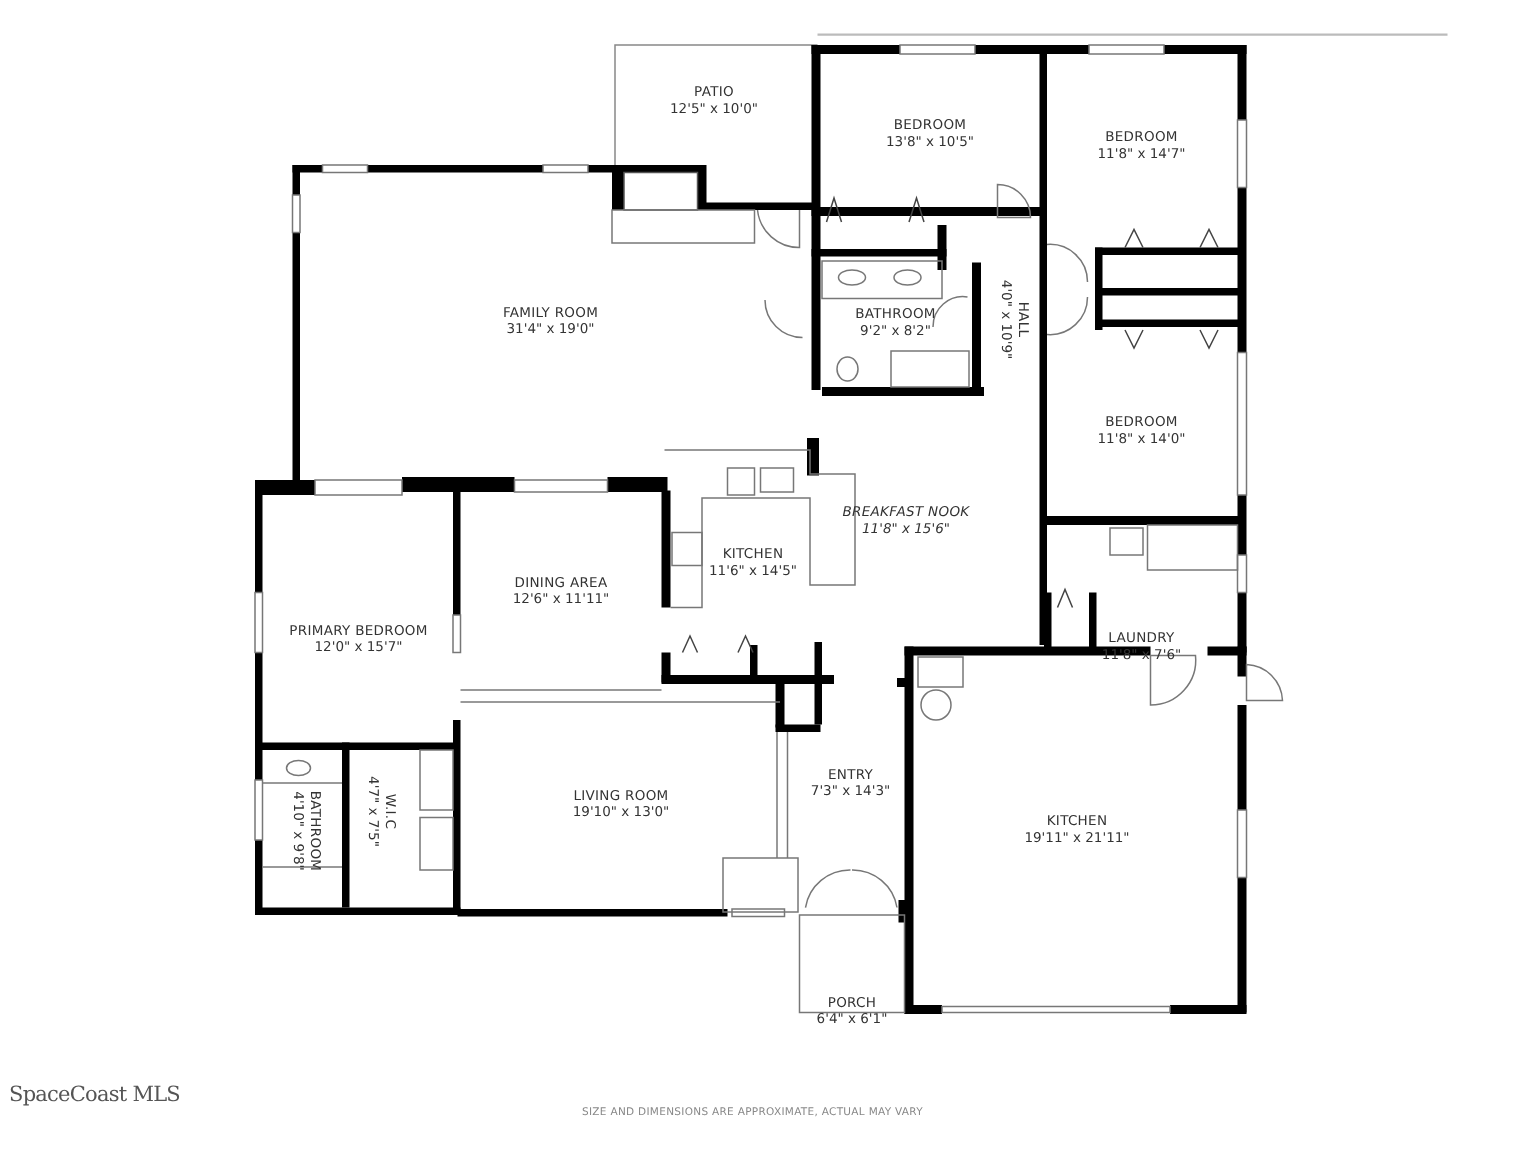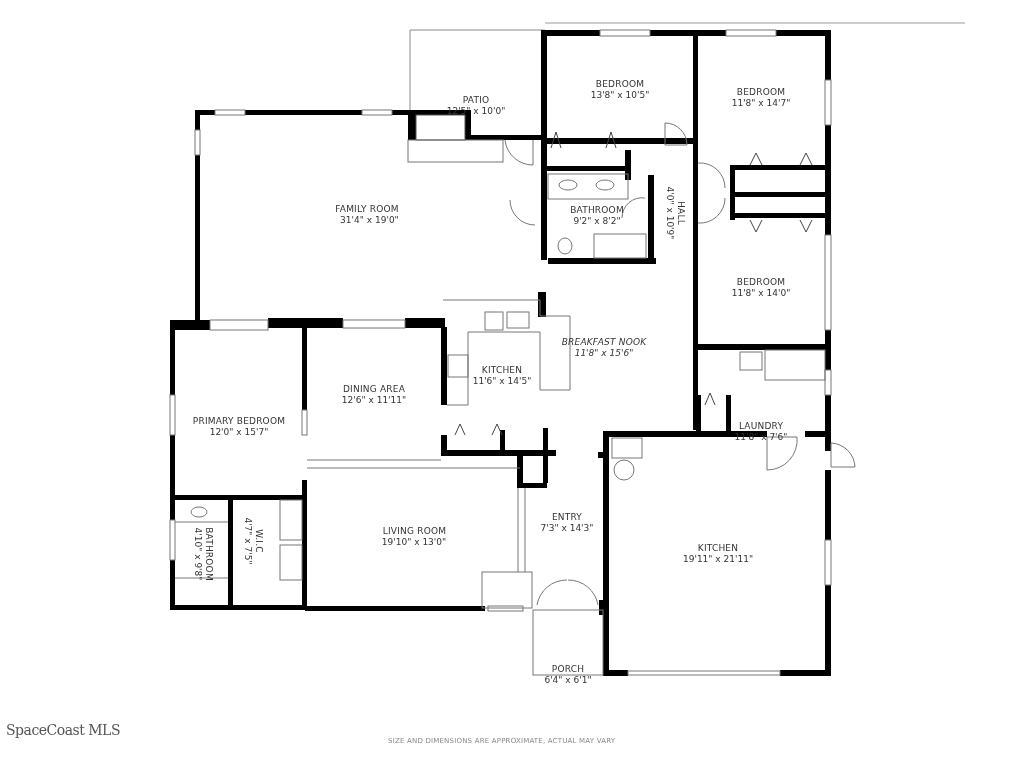--- a/index.html
+++ b/index.html
@@ -164,33 +164,33 @@
     <polyline points="800,165 806,153 812,165"></polyline>
     <polyline points="750,220 756,232 762,220"></polyline>
     <polyline points="800,220 806,232 812,220"></polyline>
     <polyline points="455,435 460,424 465,435"></polyline>
     <polyline points="492,435 497,424 502,435"></polyline>
     <polyline points="705,405 710,393 715,405"></polyline>
   </g>
 </svg>
 
 <div>
-  <div class="lbl" style="left:476px;top:68px;margin-top:38px;">
+  <div class="lbl" style="left:476px;top:68px;">
     <span class="name">PATIO</span>
     <span class="dim">12'5" x 10'0"</span>
   </div>
   <div class="lbl" style="left:620px;top:90px;">
     <span class="name">BEDROOM</span>
     <span class="dim">13'8" x 10'5"</span>
   </div>
   <div class="lbl" style="left:761px;top:98px;">
     <span class="name">BEDROOM</span>
     <span class="dim">11'8" x 14'7"</span>
   </div>
-  <div class="lbl" style="left:367px;top:215px;text-align:right;">
+  <div class="lbl" style="left:367px;top:215px;">
     <span class="name">FAMILY ROOM</span>
     <span class="dim">31'4" x 19'0"</span>
   </div>
   <div class="lbl" style="left:597px;top:216px;">
     <span class="name">BATHROOM</span>
     <span class="dim">9'2" x 8'2"</span>
   </div>
   <div class="lbl vert" style="left:675px;top:213px;">
     <span class="name">HALL</span>
     <span class="dim">4'0" x 10'9"</span>
@@ -220,21 +220,21 @@
     <span class="dim">12'0" x 15'7"</span>
   </div>
   <div class="lbl vert" style="left:203px;top:554px;">
     <span class="name">BATHROOM</span>
     <span class="dim">4'10" x 9'8"</span>
   </div>
   <div class="lbl vert" style="left:253px;top:541px;">
     <span class="name">W.I.C</span>
     <span class="dim">4'7" x 7'5"</span>
   </div>
-  <div class="lbl" style="left:414px;top:537px;text-align:right;">
+  <div class="lbl" style="left:414px;top:537px;">
     <span class="name">LIVING ROOM</span>
     <span class="dim">19'10" x 13'0"</span>
   </div>
   <div class="lbl" style="left:567px;top:523px;">
     <span class="name">ENTRY</span>
     <span class="dim">7'3" x 14'3"</span>
   </div>
   <div class="lbl" style="left:718px;top:554px;">
     <span class="name">KITCHEN</span>
     <span class="dim">19'11" x 21'11"</span>

